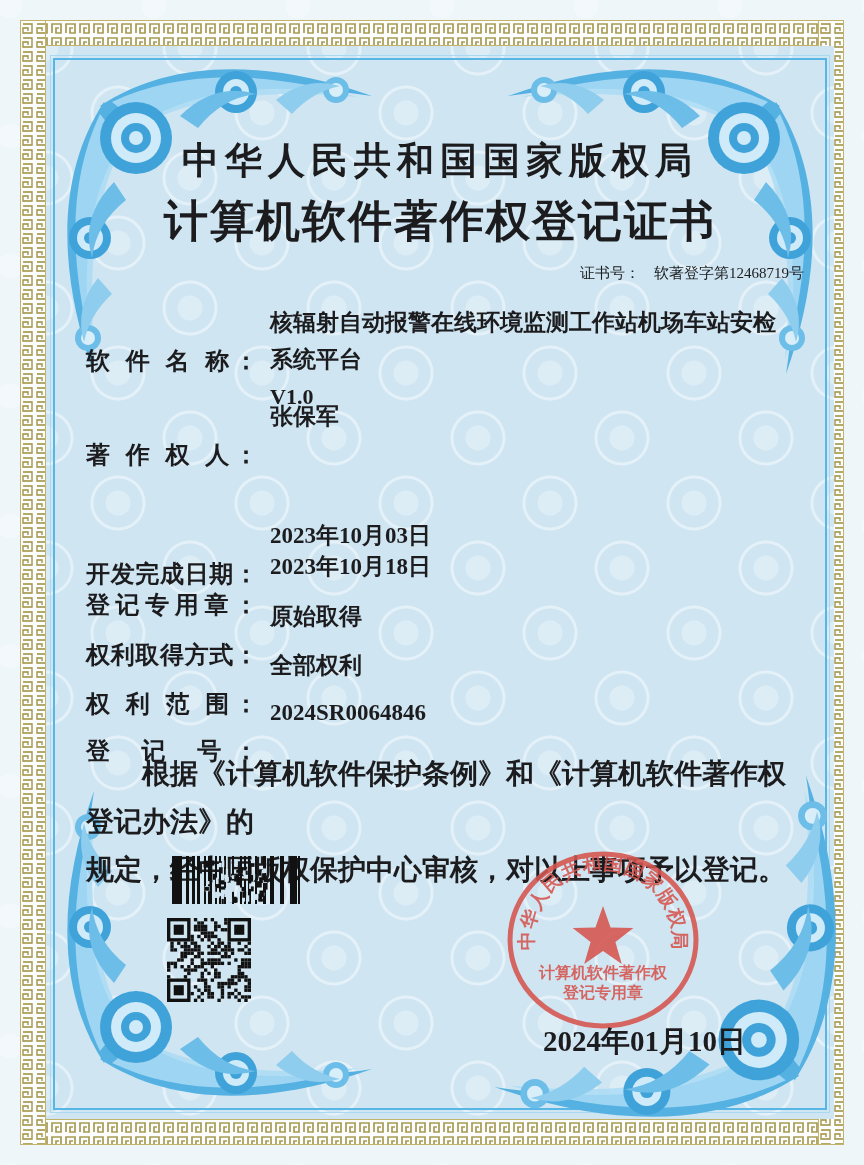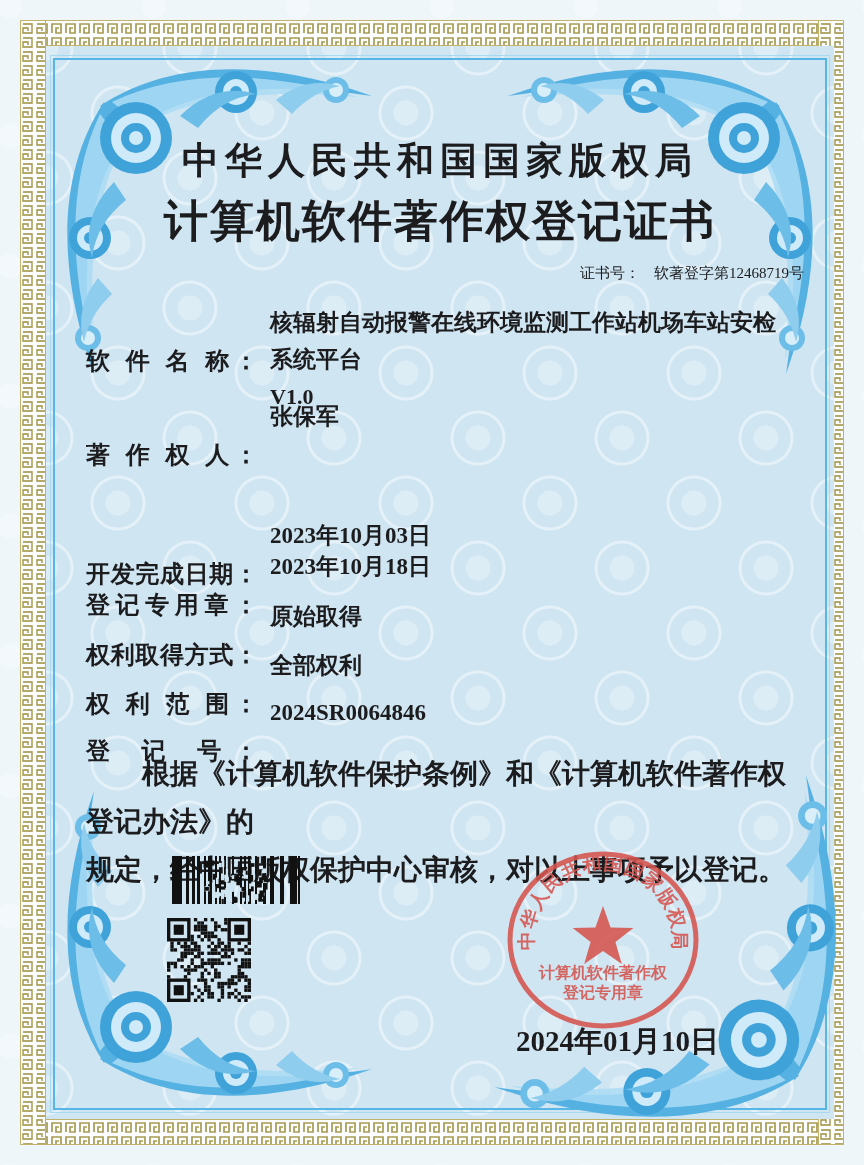--- a/index.html
+++ b/index.html
@@ -57,21 +57,21 @@
     vertical-align:top;white-space:nowrap;margin-top:40px;}
   .row .value{display:inline-block;margin-left:12px;vertical-align:top;max-width:512px;
     font-size:23px;line-height:37px;}
   .row .version{font-size:22px;line-height:37px;}
   .statement{position:absolute;left:40px;top:704px;width:700px;font-size:28px;
     font-weight:bold;line-height:48px;}
   .statement .l1{text-indent:2em;}
   .barcode{position:absolute;left:126px;top:810px;width:128px;height:48px;}
   .qrcode{position:absolute;left:121px;top:872px;width:84px;height:84px;}
   .seal{position:absolute;left:452px;top:802px;width:210px;height:190px;opacity:.88;}
-  .issue-date{position:absolute;left:470px;top:976px;width:230px;text-align:left;
+  .issue-date{position:absolute;left:470px;top:976px;width:230px;text-align:right;
     font-size:29px;font-weight:bold;}
   .defs{position:absolute;width:0;height:0;}
 </style>
 </head>
 <body>
 
 <svg class="defs" aria-hidden="true">
   <defs>
     <pattern id="meanderH" width="14" height="14" patternUnits="userSpaceOnUse">
       <path d="M3,12 V3 H12 V12 H7 V7 H10" fill="none" stroke="#a79a52" stroke-width="1.7"></path>

